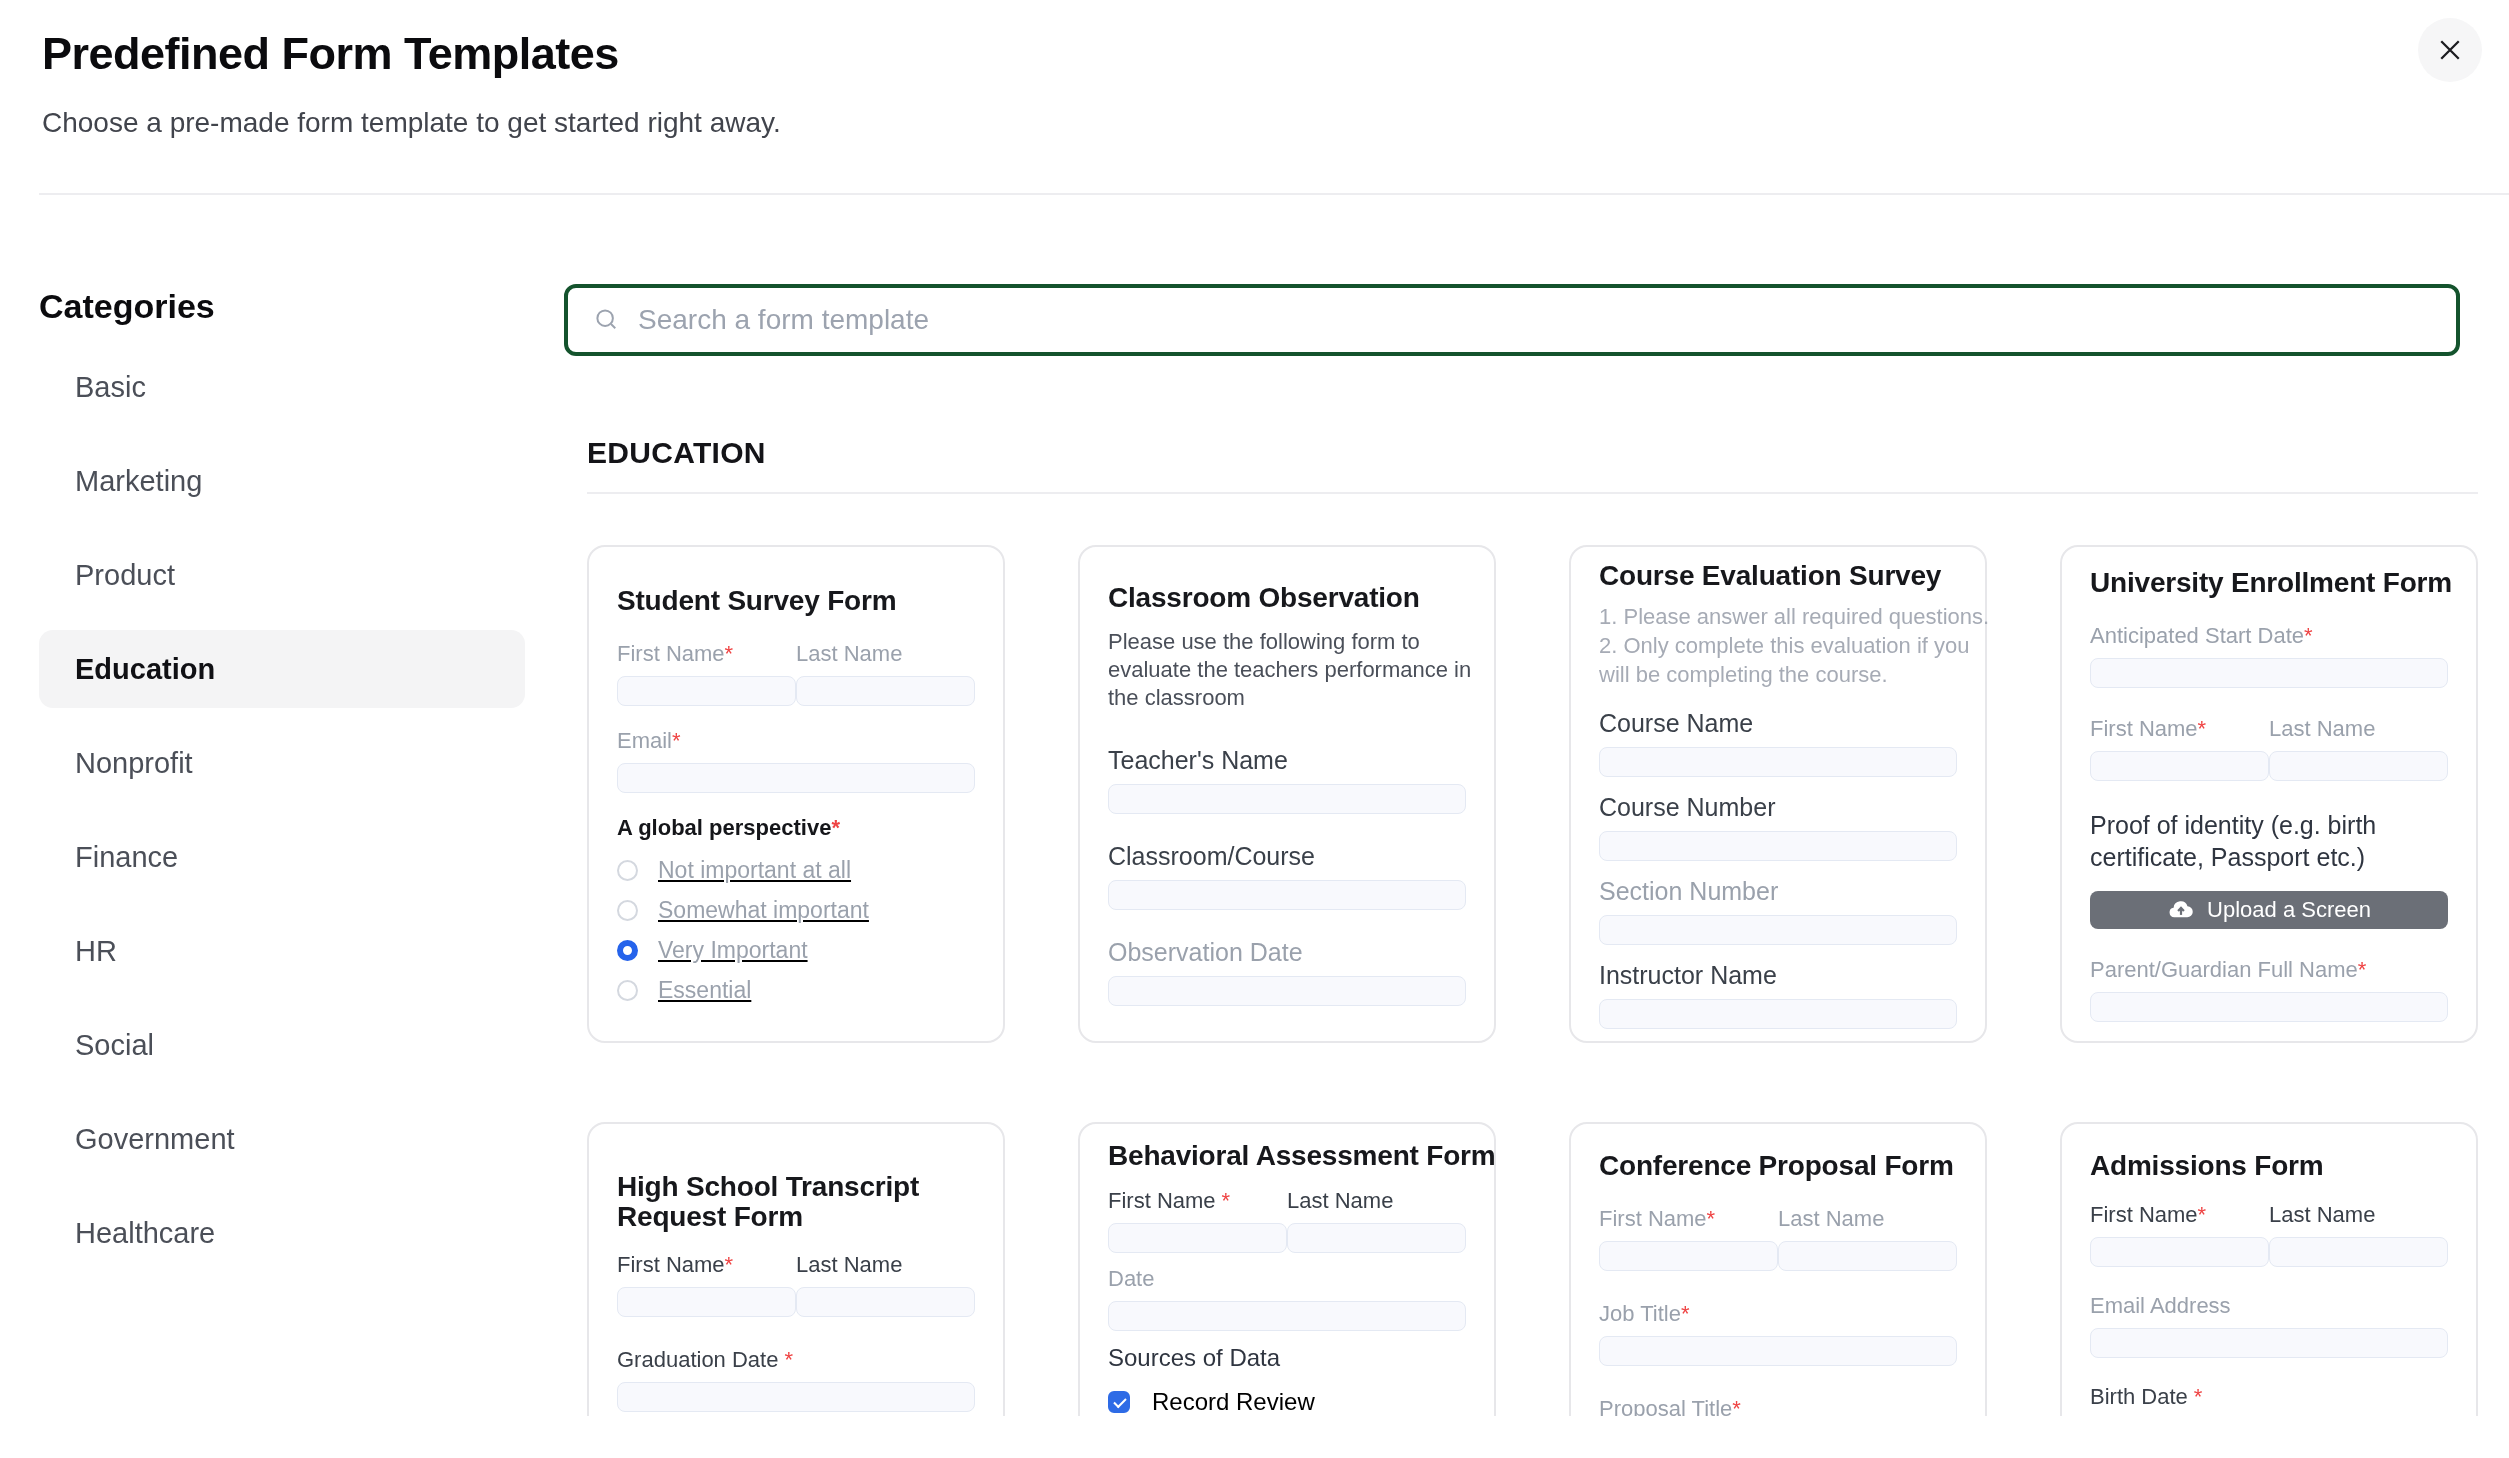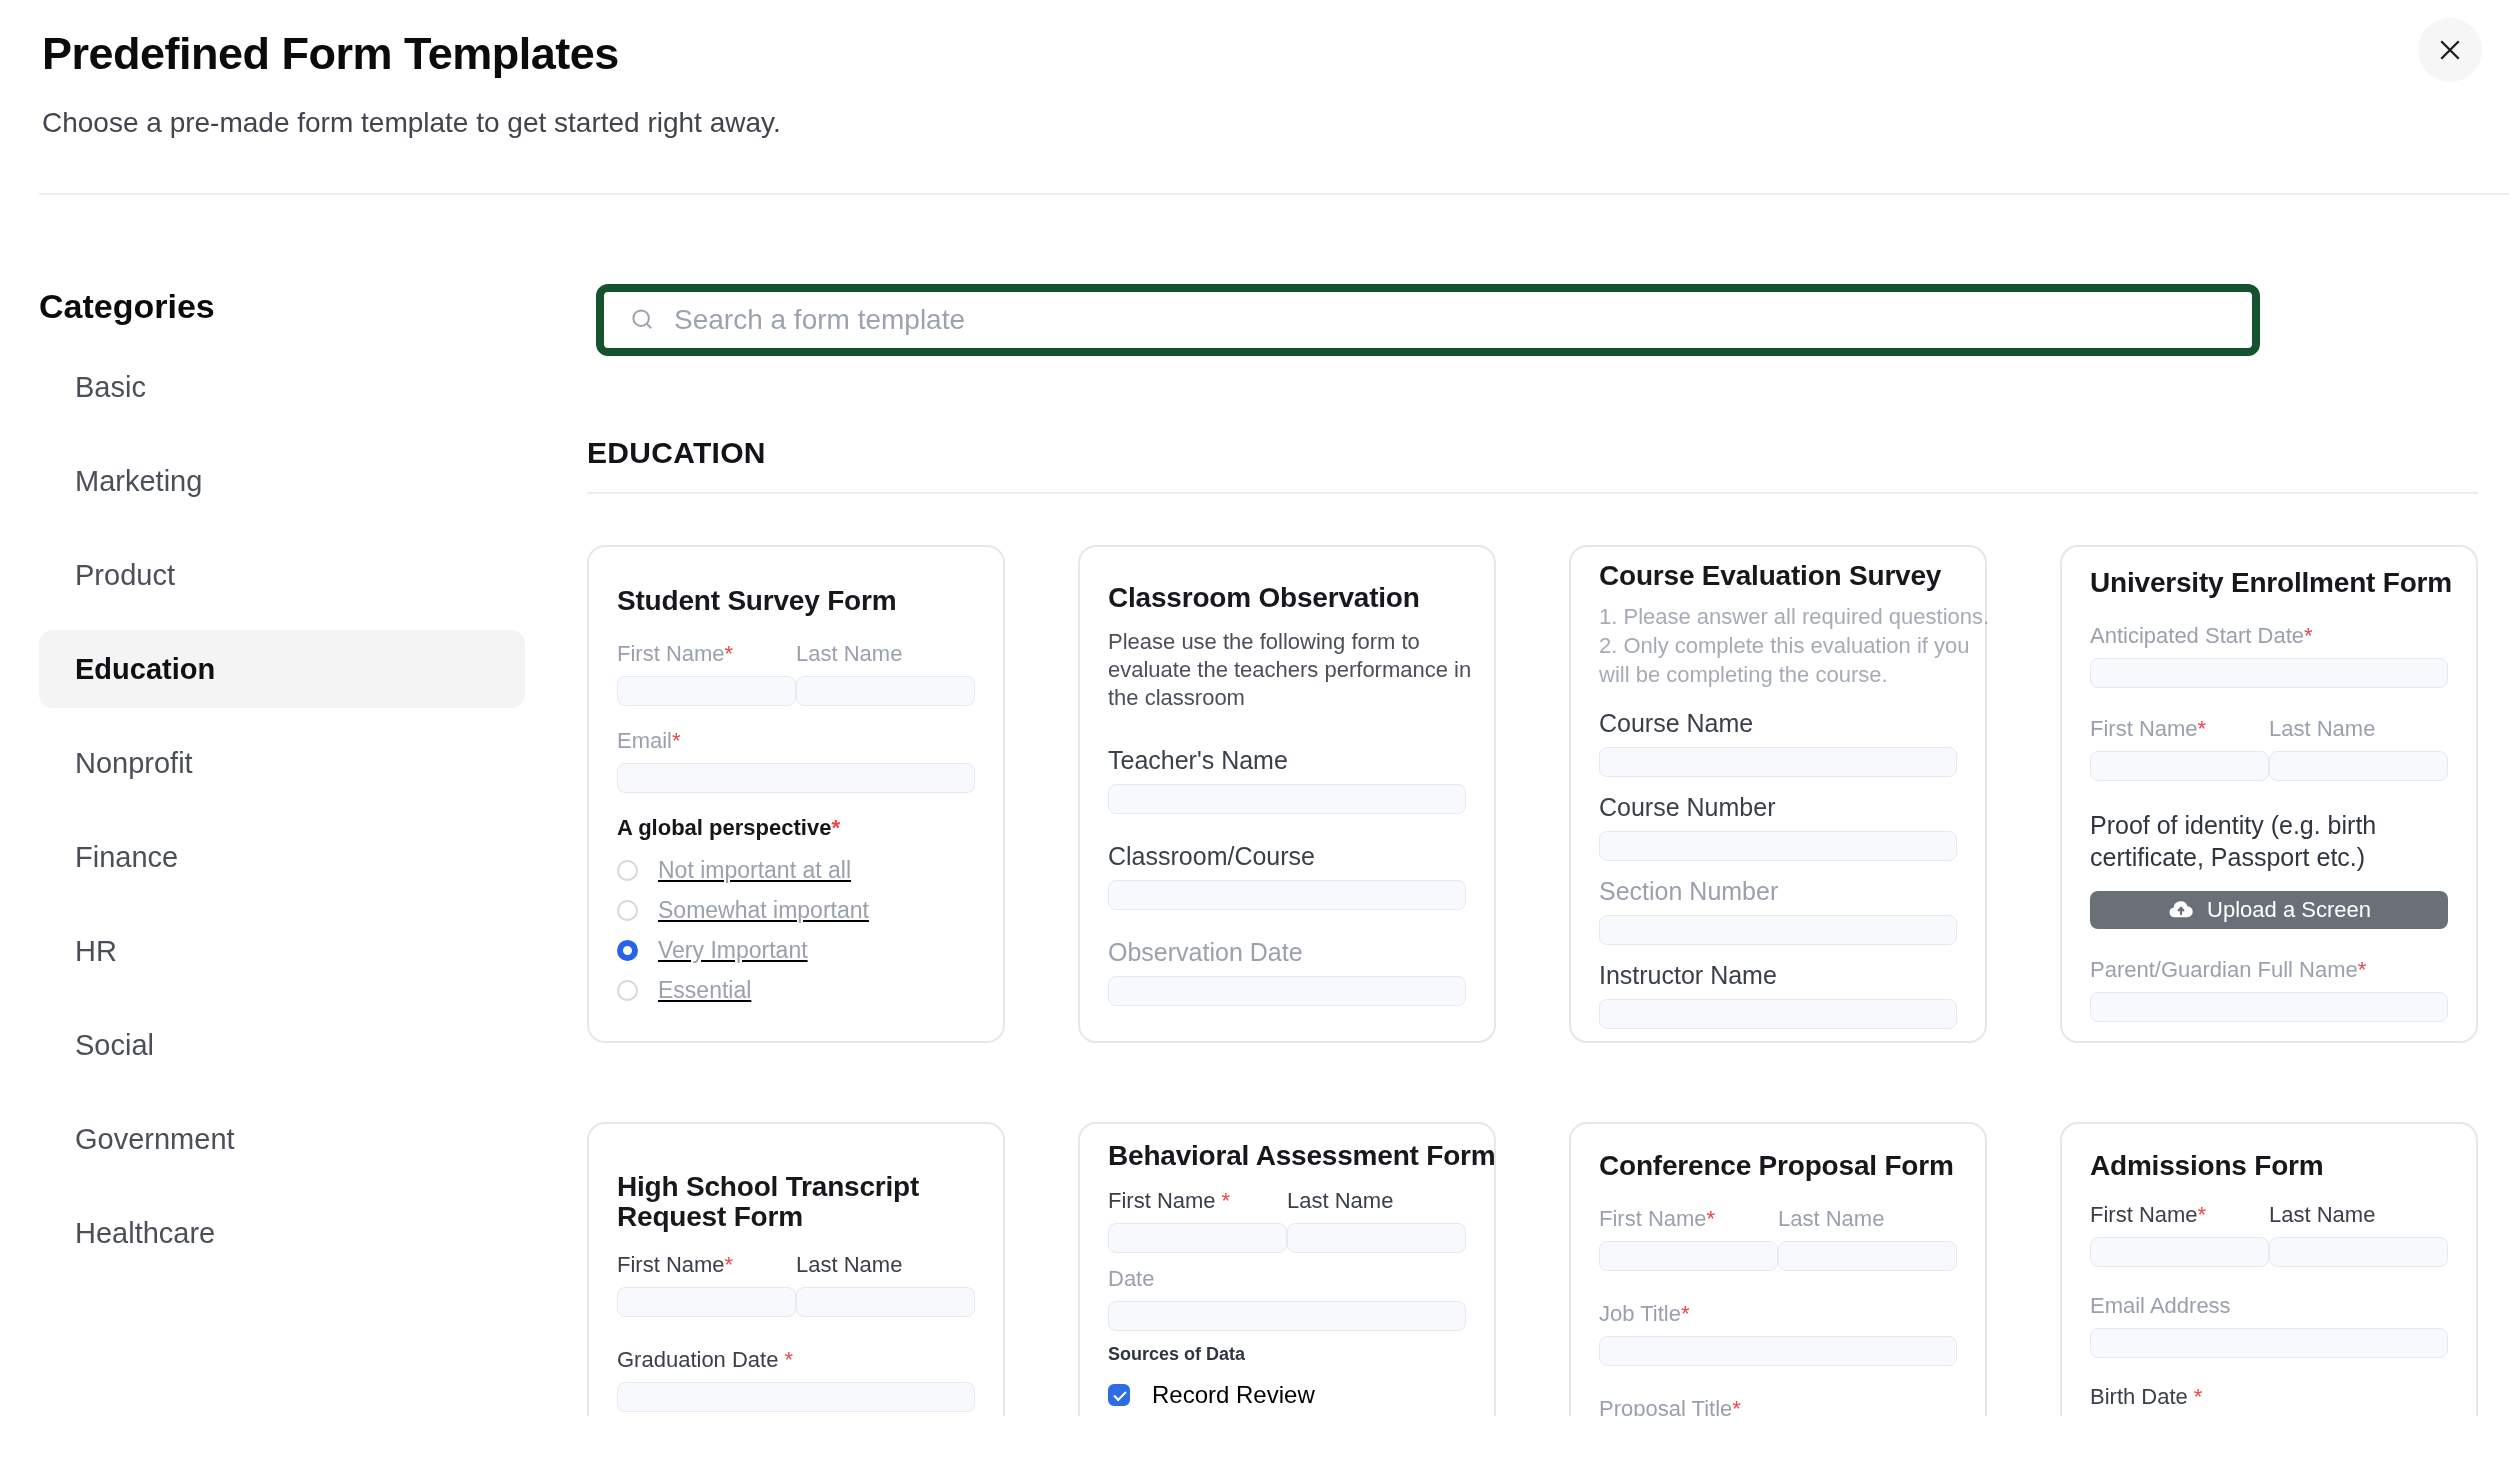--- a/index.html
+++ b/index.html
@@ -15,21 +15,21 @@
   #hdr-divider { left:39px; top:193px; width:2471px; height:2px; background:#ededf0; }
 
   
   #cat-heading { left:39px; top:287px; font-size:34px; font-weight:700; color:#0b0b0e; }
   #cat-list { left:39px; top:348px; width:486px; }
   .cat-item { height:78px; display:flex; align-items:center; padding-left:36px; margin-bottom:16px;
     font-size:29px; color:#4b4f58; border-radius:14px; cursor:pointer; }
   .cat-item.active { background:#f4f4f5; font-weight:700; color:#101014; }
 
   
-  #search-bar { left:596px; top:284px; width:1664px; height:72px; border:8px solid #14532d;
+  #search-bar { left:564px; top:284px; width:1896px; height:72px; border:4px solid #14532d;
     border-radius:12px; display:flex; align-items:center; padding:0 24px; gap:16px; background:#fff; }
   #search-bar svg { flex:none; }
   #search-bar input { border:none; outline:none; flex:1; font-size:28px; color:#333;
     font-family:inherit; background:transparent; }
   #search-bar input::placeholder { color:#9ca3af; }
 
   
   #section-heading { left:587px; top:436px; font-size:30px; font-weight:700; color:#141418; letter-spacing:0.3px; }
   #section-divider { left:587px; top:492px; width:1891px; height:2px; background:#ededf0; }
 
@@ -67,21 +67,21 @@
 
   .f-label { display:block; font-size:22px; color:#9aa1ac; margin-bottom:9px; white-space:nowrap; }
   .f-label.dark { color:#3a4049; }
   .req { color:#ef4444; }
   .req.sp { margin-left:6px; }
   .f-input { height:30px; background:#f8f9fd; border:1.5px solid #e4e9f3; border-radius:8px; }
   .name-row { display:flex; }
   .name-col { flex:1; min-width:0; }
 
   .group-label { font-size:22px; font-weight:700; color:#15161a; margin-bottom:16px; }
-  .c6 .group-label { font-weight:700; font-size:18px; color:#2f3540; margin:4px 0 16px; }
+  .c6 .group-label { font-weight:400; font-size:24px; color:#2f3540; margin:4px 0 16px; }
 
   .radio-row { display:flex; align-items:center; gap:20px; margin-bottom:13px;text-decoration:underline; }
   .radio-row:last-child { margin-bottom:0; }
   .radio { width:21px; height:21px; border-radius:50%; border:2px solid #d4d8df; background:#fff; flex:none; }
   .radio.sel { border:6px solid #2563eb; }
   .radio-label { font-size:23px; color:#9aa1ac; white-space:nowrap; }
 
   .check-row { display:flex; align-items:center; gap:22px; margin-bottom:26px; }
   .checkbox { width:22px; height:22px; border-radius:6px; border:2px solid #cdd2da; background:#fff;
     flex:none; position:relative; }

